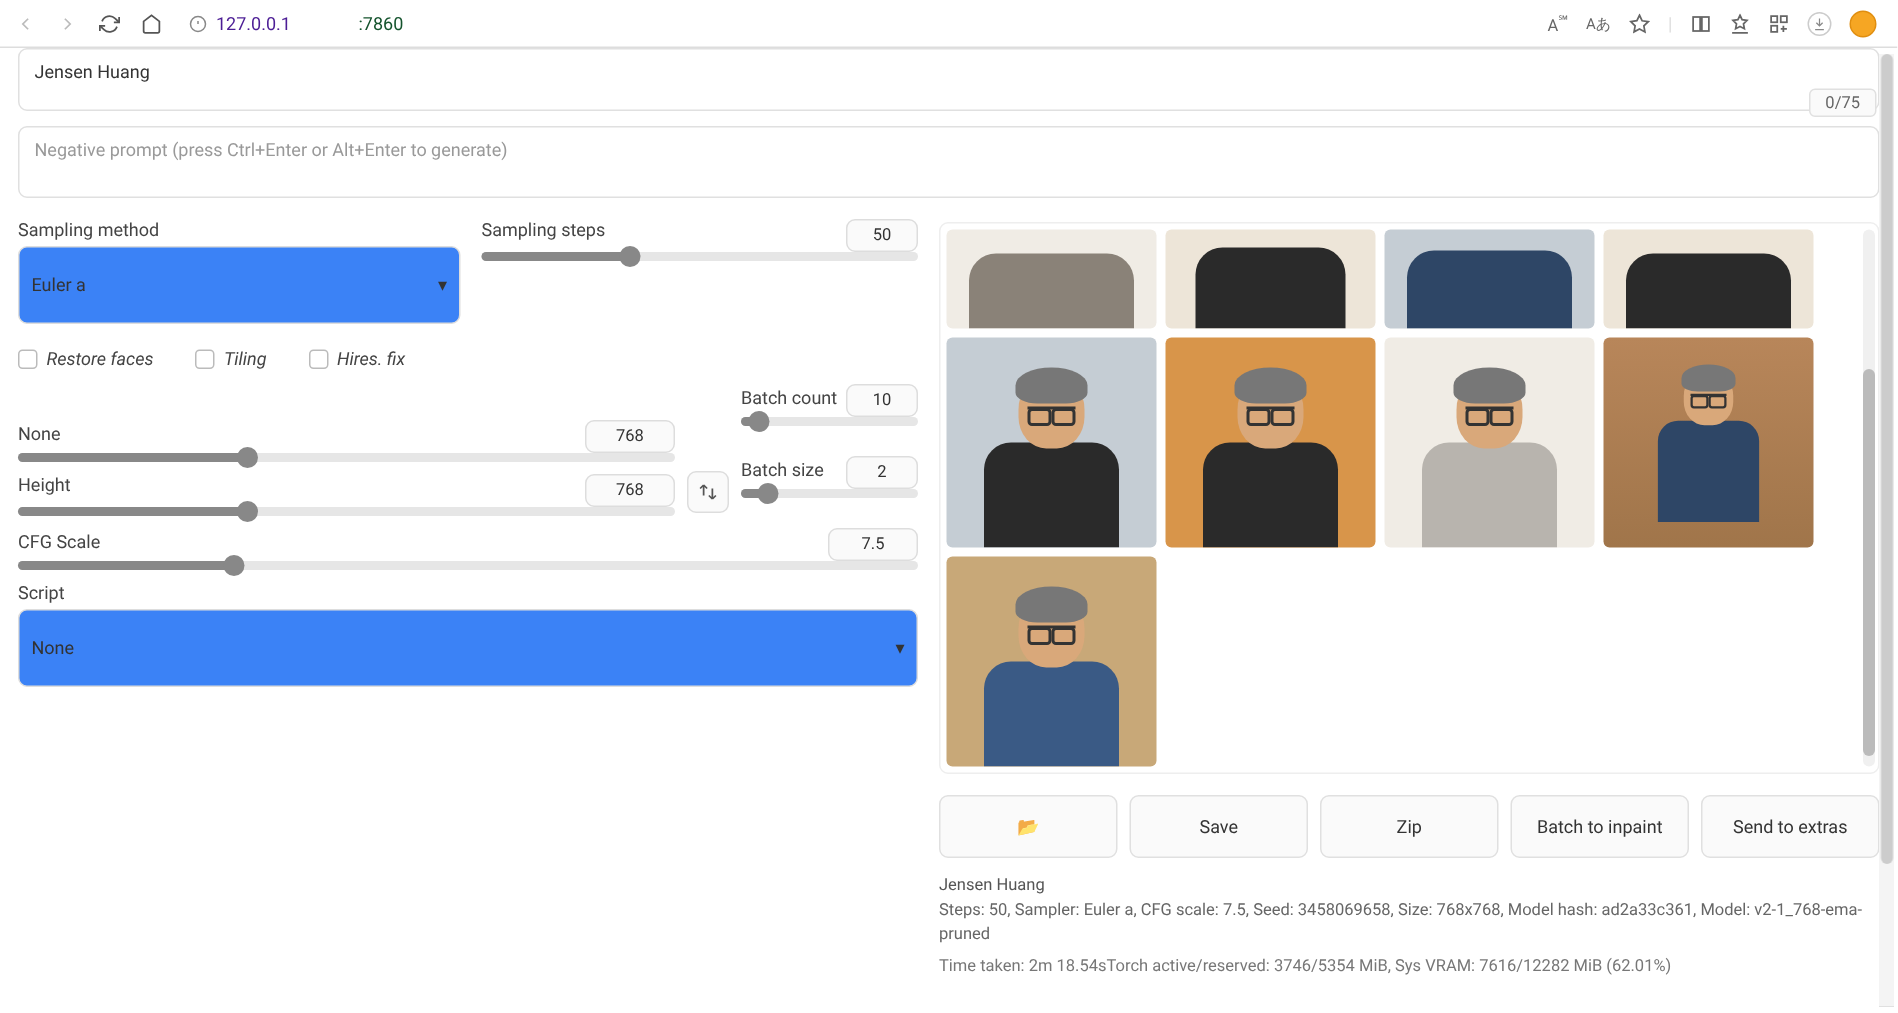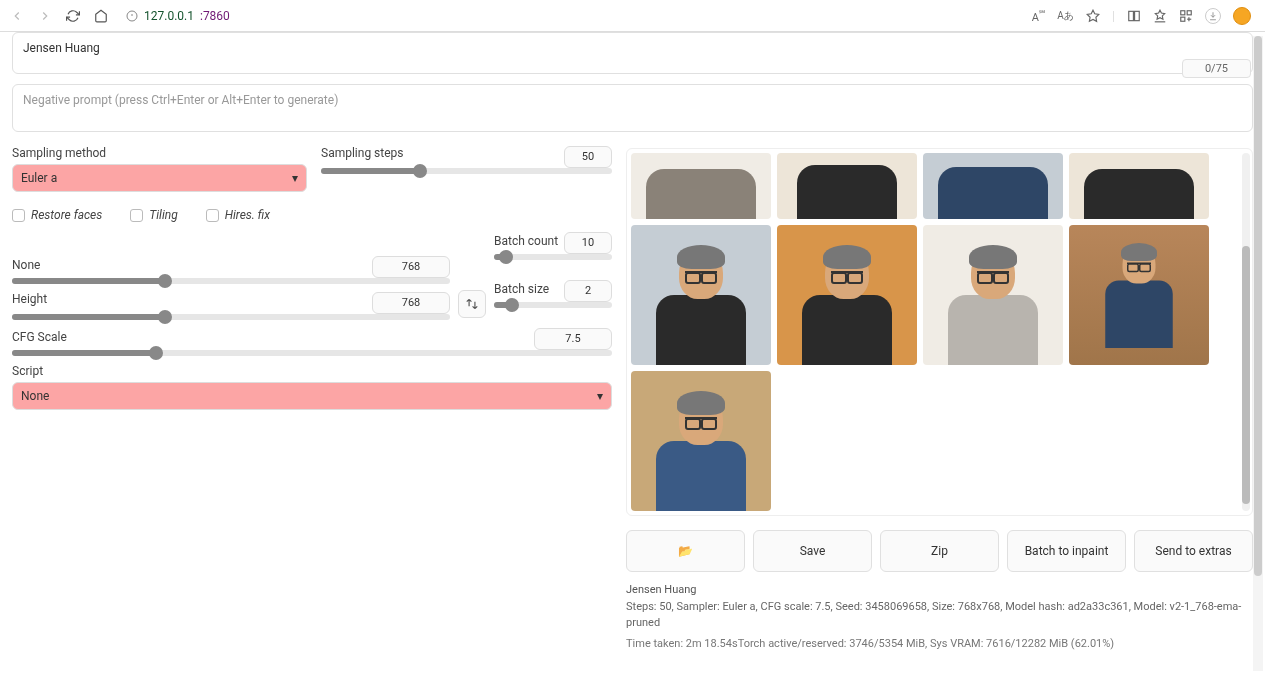--- a/index.html
+++ b/index.html
@@ -2,41 +2,41 @@
 <html><head>
 <meta charset="utf-8">
 <style>
 * { box-sizing: border-box; margin: 0; padding: 0; font-family: -apple-system, BlinkMacSystemFont, "Segoe UI", Roboto, sans-serif; }
 body { background: #fff; font-size: 12px; color: #333; }
 
 .browser-bar { height: 32px; border-bottom: 1px solid #ddd; display: flex; align-items: center; padding: 0 8px; gap: 10px; }
 .browser-bar .icon-btn { width: 18px; height: 18px; display: flex; align-items: center; justify-content: center; color: #555; cursor: pointer; }
 .browser-bar .icon-btn.disabled { color: #bbb; }
 .url-box { flex: 1; display: flex; align-items: center; gap: 6px; padding: 0 6px; font-size: 12px; color: #555; }
-.url-box .host { color: #14532d; }
-.url-box .port { color: #701a75; }
+.url-box .host { color: #4c1d95; }
+.url-box .port { color: #14532d; margin-left: 39px; }
 .browser-right { display: flex; align-items: center; gap: 12px; padding-right: 6px; }
 .profile { width: 18px; height: 18px; border-radius: 50%; background: #f6a623; border: 1px solid #e08e10; }
 
 .app { display: flex; padding: 0 12px 10px 12px; gap: 12px; flex-direction: column; }
 .left-col { flex: 0 0 1010px; }
 .right-col { flex: 0 0 200px; }
 
 .panel { border: 1px solid #e0e0e0; border-radius: 6px; background: #fff; }
 .prompt-box { padding: 8px 10px; min-height: 42px; font-size: 12px; color: #333; }
 .neg-box { padding: 8px 10px; min-height: 48px; font-size: 12px; color: #999; margin-top: 10px; position: relative; }
-.token-counter { position: absolute; right: 2px; top: -6px; transform: translateY(-100%); font-size: 11px; color: #666; background: #fafafa; padding: 2px 22px; border: 1px solid #e0e0e0; border-radius: 4px; }
+.token-counter { position: absolute; right: 2px; top: -6px; transform: translateY(-100%); font-size: 11px; color: #666; background: #fafafa; padding: 2px 10px; border: 1px solid #e0e0e0; border-radius: 4px; }
 .prompt-wrap { position: relative; }
 
 .row2 { display: flex; gap: 14px; }
 .field { margin-bottom: 8px; }
 .field-label { font-size: 12px; color: #444; margin-bottom: 4px; display: block; }
-.select { width: 100%; border: 1px solid #ddd; border-radius: 6px; padding: 6px 8px; font-size: 12px; background: #fca5a5; display: flex; justify-content: space-between; align-items: center; }
+.select { width: 100%; border: 1px solid #ddd; border-radius: 6px; padding: 18px 8px; font-size: 12px; background: #3b82f6; display: flex; justify-content: space-between; align-items: center; }
 .num-box { width: 48px; height: 22px; border: 1px solid #ddd; border-radius: 6px; text-align: center; font-size: 11px; line-height: 20px; background: #fafafa; }
-.num-box.wide { width: 78px; }
+.num-box.wide { width: 60px; }
 
 .slider-track { position: relative; height: 6px; background: #e6e6e6; border-radius: 3px; flex: 1; }
 .slider-fill { position: absolute; height: 100%; background: #888; border-radius: 3px; left: 0; }
 .slider-thumb { position: absolute; width: 14px; height: 14px; background: #888; border-radius: 50%; top: 50%; transform: translate(-50%, -50%); }
 
 .checks { display: flex; gap: 28px; margin: 8px 0 10px 0; }
 .check { display: flex; align-items: center; gap: 6px; font-size: 12px; color: #444; font-style: italic; }
 .check .box { width: 13px; height: 13px; border: 1px solid #bbb; border-radius: 3px; background: #fff; }
 
 .wh-group { display: flex; gap: 8px; align-items: flex-end; }

